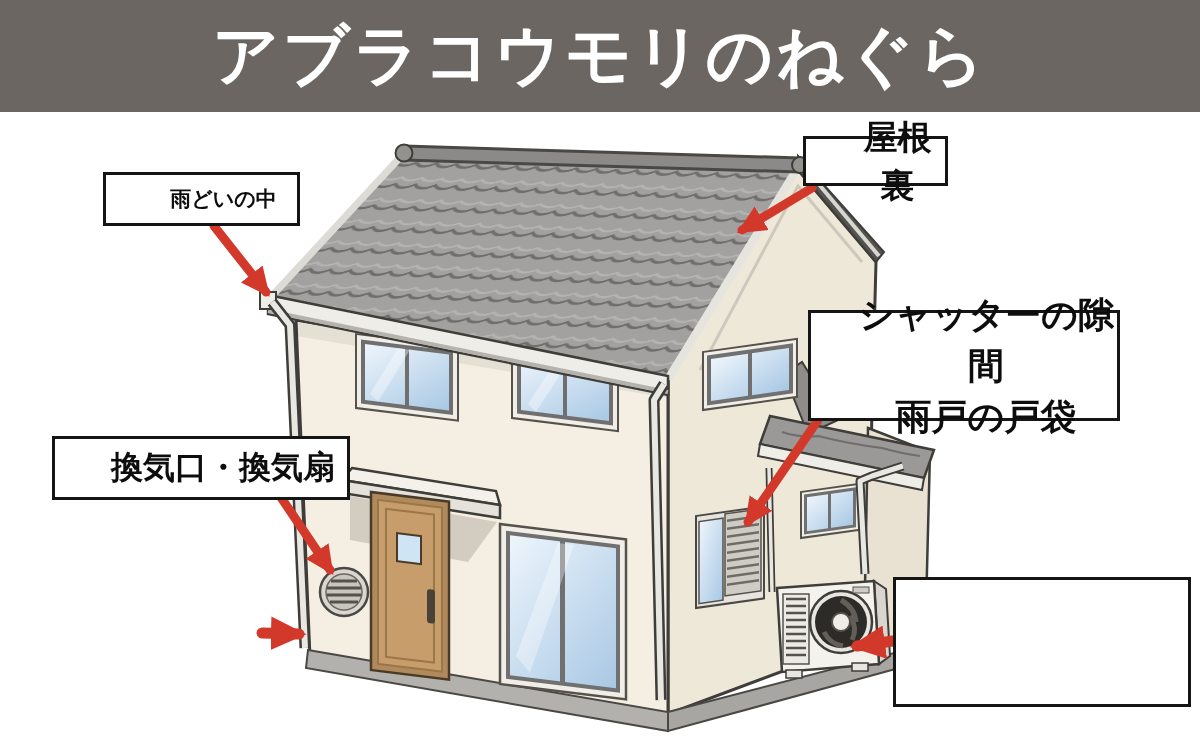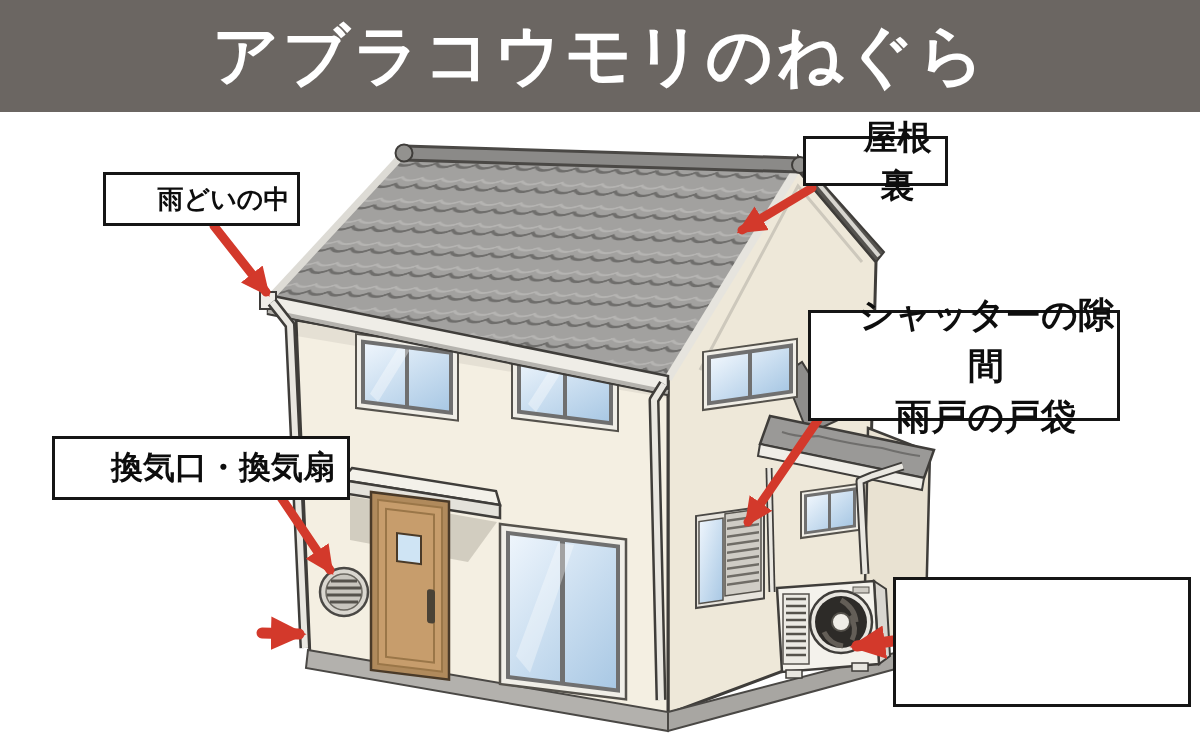--- a/index.html
+++ b/index.html
@@ -5,21 +5,21 @@
   html,body{margin:0;padding:0;background:#ffffff;}
   .stage{position:relative;width:1200px;height:750px;overflow:hidden;background:#ffffff;
          font-family:"Liberation Sans","DejaVu Sans",sans-serif;}
   .titlebar{position:absolute;left:0;top:0;width:1200px;height:112px;background:#6b6662;
             display:flex;align-items:center;justify-content:center;}
   .titlebar .t{color:#ffffff;font-size:66px;font-weight:800;letter-spacing:3px;}
   svg.house{position:absolute;left:0;top:0;width:1200px;height:750px;}
   .label{position:absolute;background:#ffffff;border:3px solid #151515;color:#0d0d0d;
          font-weight:800;display:flex;flex-direction:column;align-items:center;justify-content:center;
          text-align:center;box-sizing:border-box;line-height:1.42;z-index:5;padding-left:44px;}
-  #label-rain-gutter{left:103px;top:172px;width:197px;height:54px;font-size:26px;}
+  #label-rain-gutter{left:103px;top:172px;width:197px;height:54px;font-size:21px;}
   #label-attic{left:803px;top:136px;width:145px;height:50px;font-size:34px;}
   #label-shutter{left:808px;top:310px;width:312px;height:111px;font-size:36px;}
   #label-vent{left:52px;top:436px;width:298px;height:64px;font-size:32px;}
   #label-underfloor{left:143px;top:609px;width:116px;height:59px;font-size:37px;}
   #label-ac{left:893px;top:577px;width:298px;height:130px;font-size:36px;}
 </style>
 </head>
 <body>
 
 <div class="stage">

